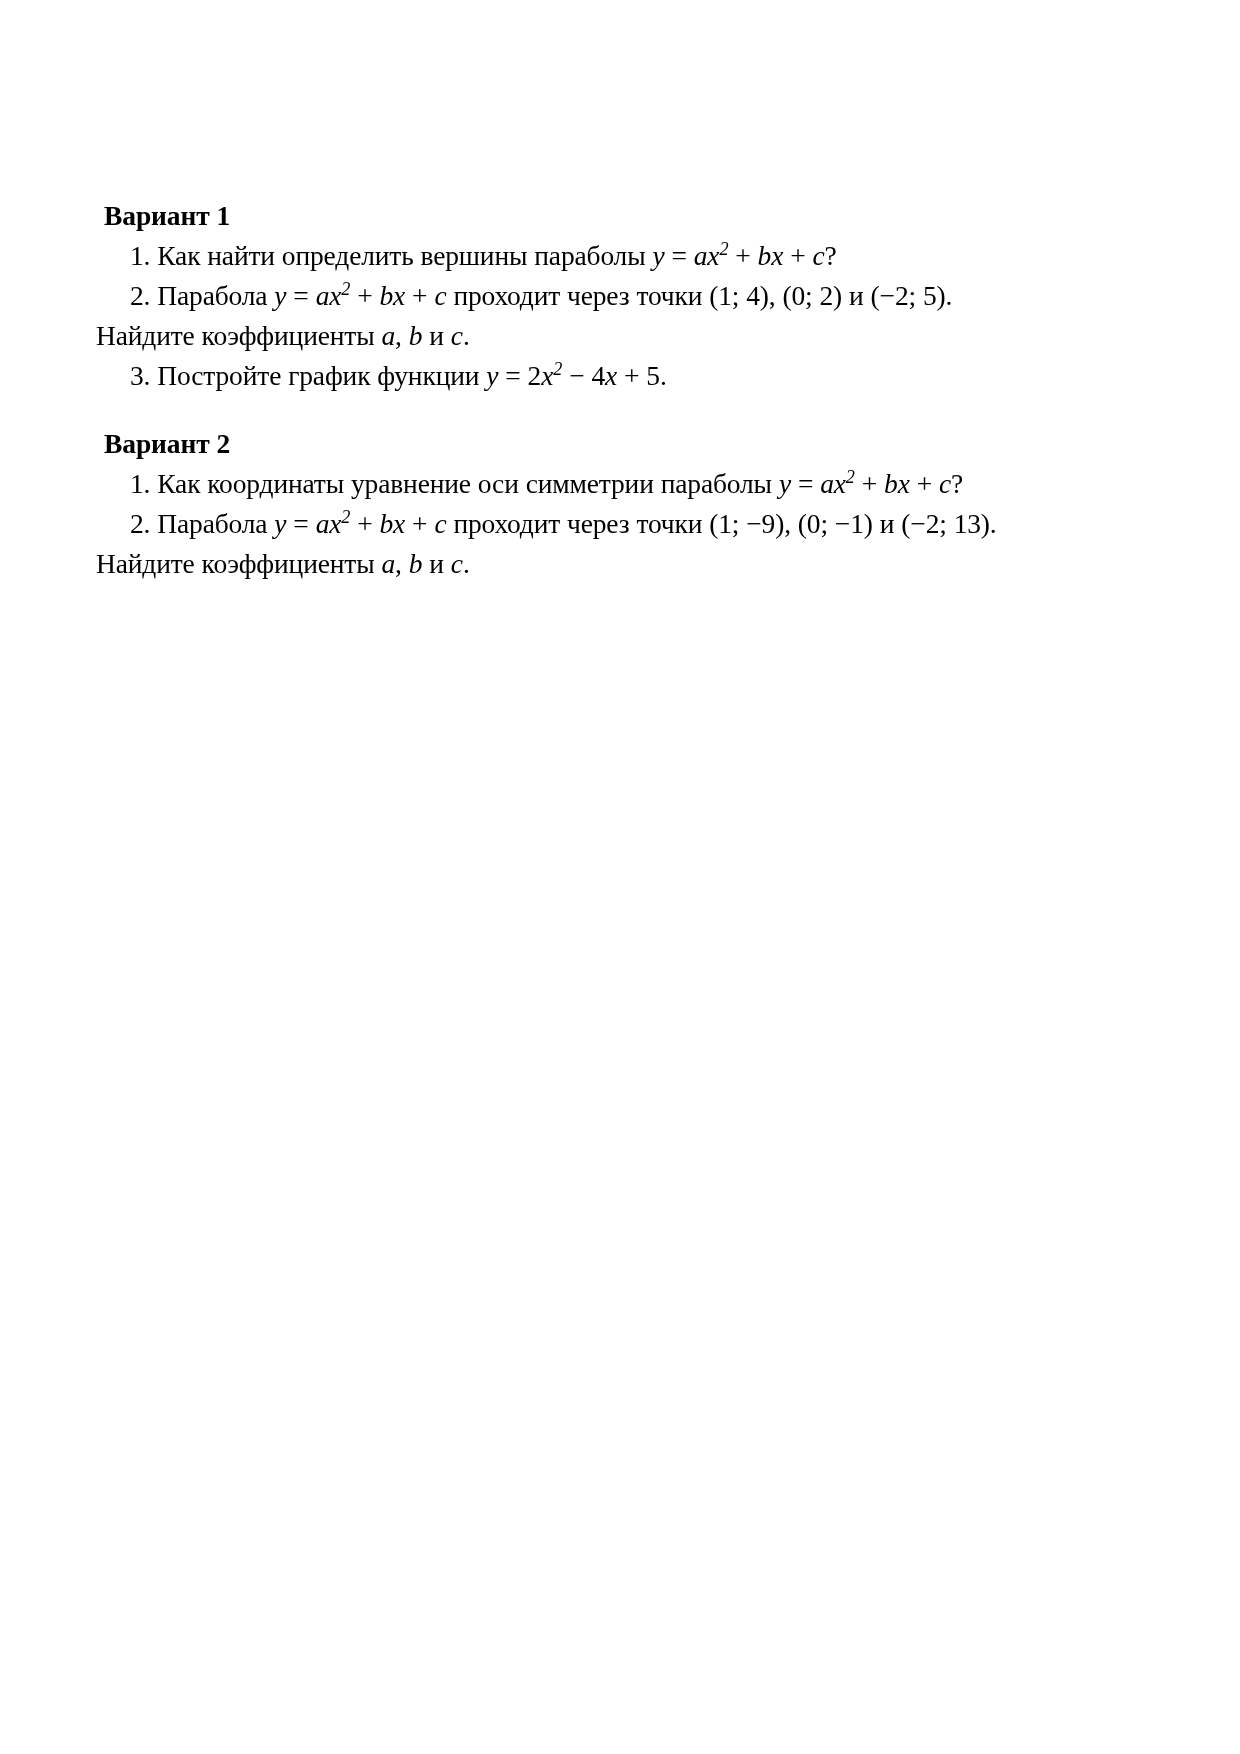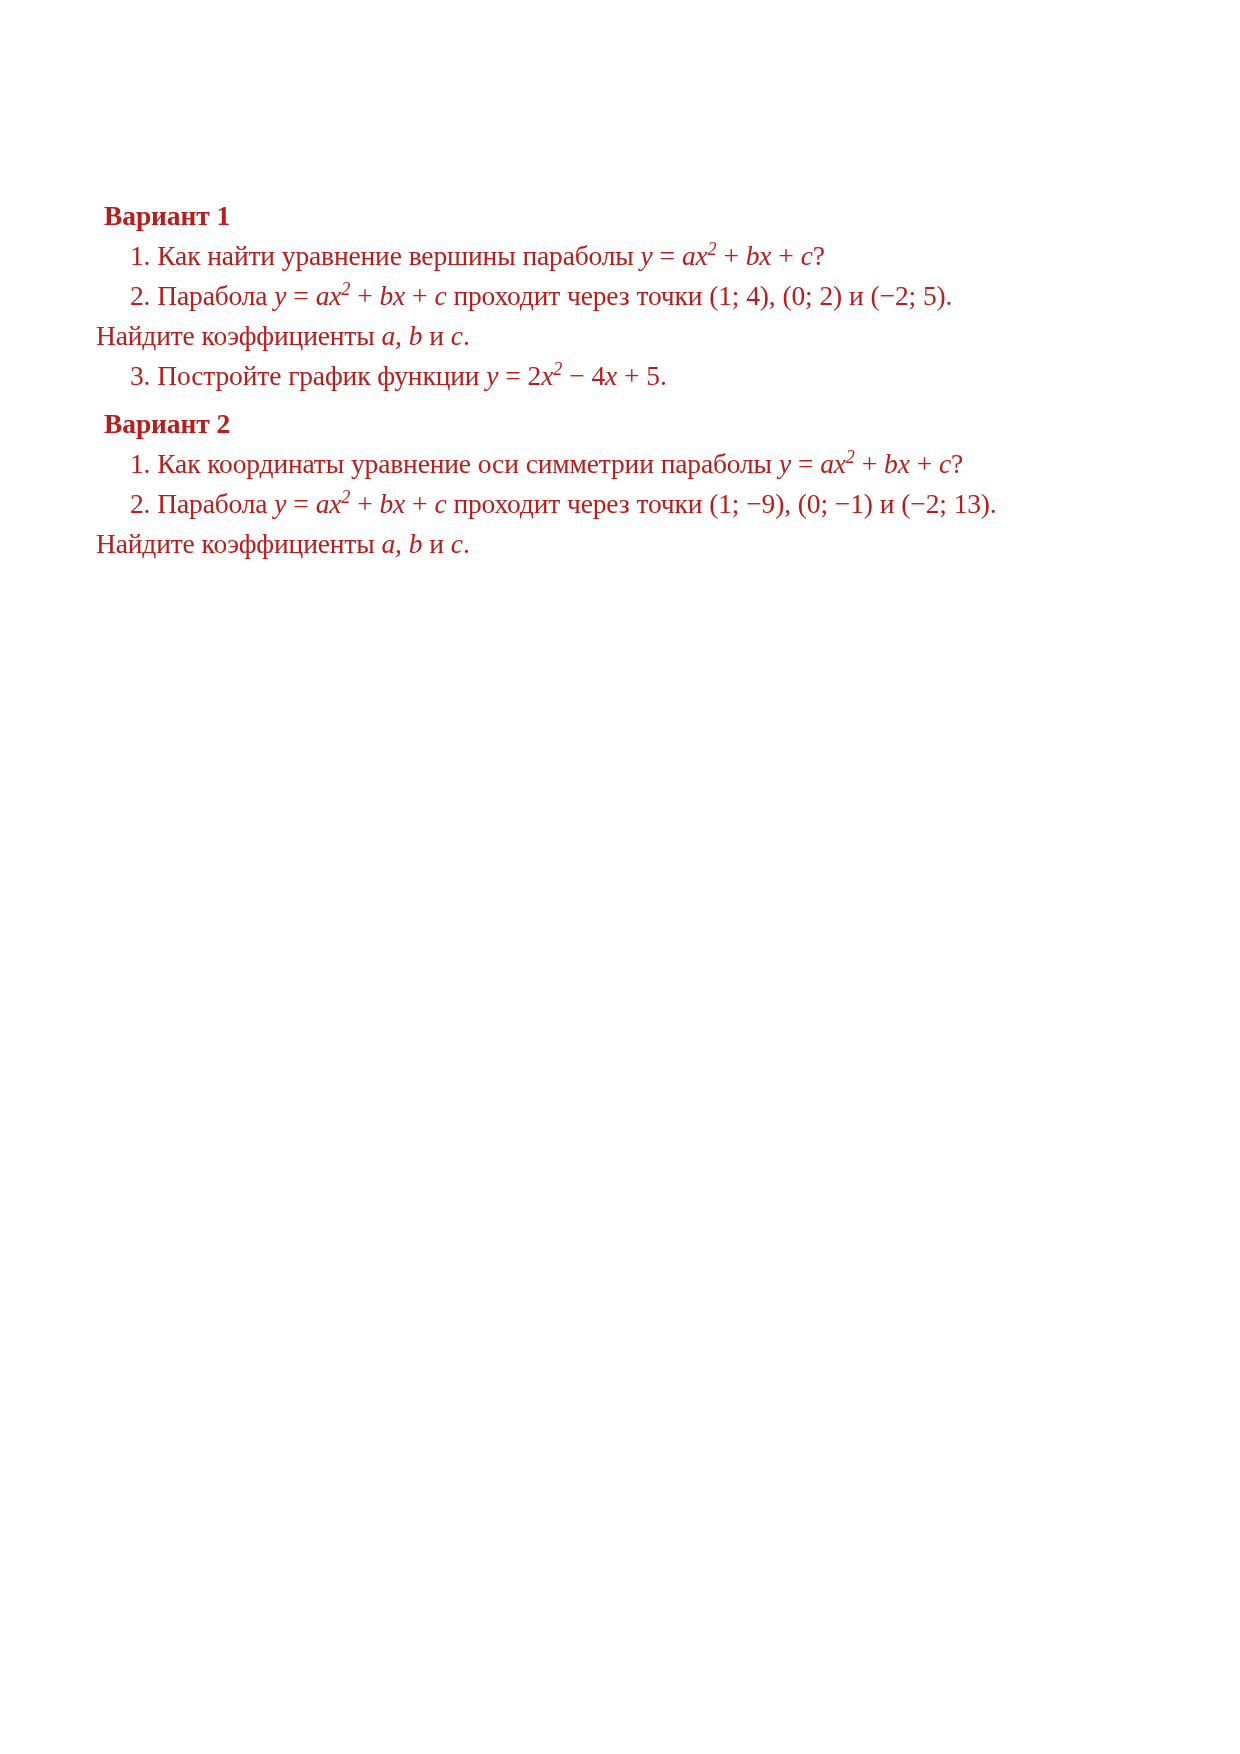--- a/index.html
+++ b/index.html
@@ -8,30 +8,30 @@
     padding: 0;
     background: #ffffff;
   }
   .page {
     position: relative;
     width: 1240px;
     height: 1456px;
     background: #ffffff;
     overflow: hidden;
     font-family: "Liberation Serif", "DejaVu Serif", serif;
-    color: #b91c1c;
+    color: #000000;
   }
   .content {
     position: absolute;
     left: 96px;
     top: 196px;
     width: 952px;
   }
   .section + .section {
-    margin-top: 8px;
+    margin-top: 28px;
   }
   .heading {
     font-weight: bold;
     font-size: 27.5px;
     line-height: 40px;
     letter-spacing: -0.1px;
     margin: 0 0 0 8px;
   }
   .para {
     font-size: 27.5px;
@@ -64,21 +64,21 @@
 
 <div class="page">
   <div class="content">
 
     <section class="section">
 
       <p class="heading">Вариант 1</p>
 
       <p class="para">
         <span>1.</span>
-        <span>Как найти уравнение вершины параболы</span>
+        <span>Как найти определить вершины параболы</span>
         <span class="nowrap"><span class="mathvar">y</span>
           <span>=</span>
           <span class="mathvar">a</span><span class="mathvar">x</span><sup>2</sup>
           <span>+</span>
           <span class="mathvar">b</span><span class="mathvar">x</span>
           <span>+</span>
           <span class="mathvar">c</span><span>?</span></span>
       </p>
 
       <p class="para">

